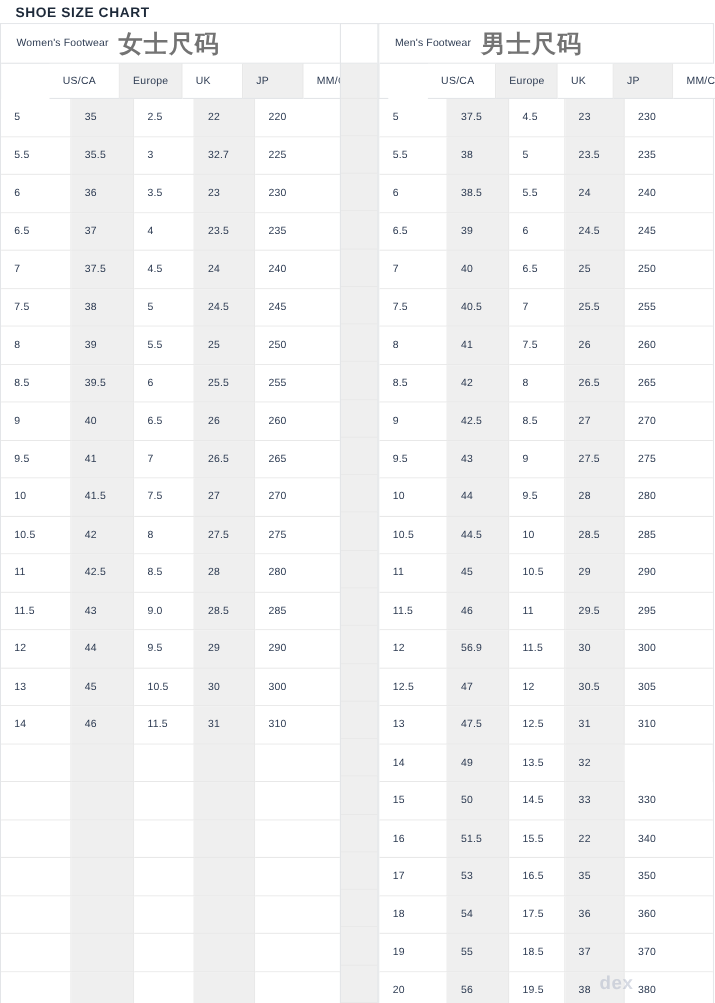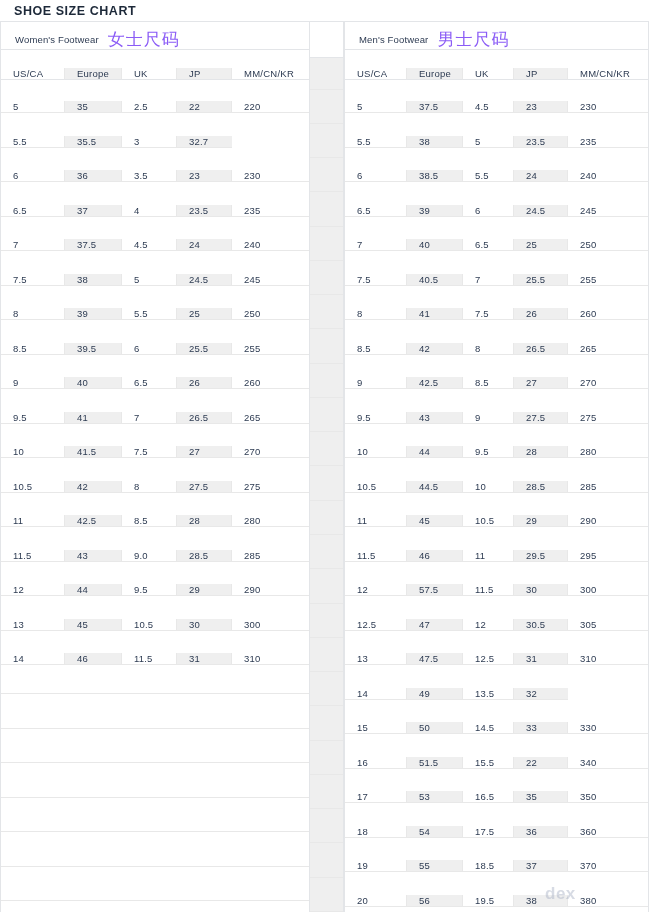--- a/index.html
+++ b/index.html
@@ -58,24 +58,23 @@
     background: #efefef;
   }
   .spacer-col .scell.titlebar { background:#ffffff; border-bottom:1px solid #e3e5e8; }
   .tbl.right { width: 305px; border-right: 1px solid #e3e5e8; }
 
   .row {
     display: flex;
     flex-direction: row;
     width: 100%;
     flex: 0 0 auto;
-    align-items: center;
   }
   .row.title-row { height: 36px; }
-  .row.head-row  { height: 32px; }
+  .row.head-row  { height: 32px; margin-left: 44px; }
   .row.data-row  { height: 34.5px; }
 
   .cell {
     border-right: 1px solid #e8e8e8;
     border-bottom: 1px solid #e8e8e8;
     display: flex;
     align-items: center;
     padding-left: 12px;
     font-size: 9.5px;
     color: #2d3b52;
@@ -111,25 +110,26 @@
     padding-left: 14px;
     gap: 9px;
   }
   .seg-label {
     font-size: 9.5px;
     color: #2d3b52;
     letter-spacing: 0.15px;
     white-space: nowrap;
   }
   .seg-label-cn {
-    font-size: 17px;
-    color: #8b5cf6;
+    font-size: 22px;
+    color: #737373;
     letter-spacing: 1px;
     white-space: nowrap;
     line-height: 18px;
+    font-weight: bold;
   }
   .head-cell {
     font-size: 9.5px;
     color: #2d3b52;
     font-weight: normal;
     letter-spacing: 0.25px;
     border-bottom: 1px solid #e3e5e8;
   }
   .watermark {
     position: absolute;
@@ -172,20 +172,21 @@
             <div class="cell c1 shade">35</div>
             <div class="cell c2 plain">2.5</div>
             <div class="cell c3 shade">22</div>
             <div class="cell c4 plain">220</div>
           </div>
           <div class="row data-row">
             <div class="cell c0 plain">5.5</div>
             <div class="cell c1 shade">35.5</div>
             <div class="cell c2 plain">3</div>
             <div class="cell c3 shade">32.7</div>
+            <div class="cell c4 plain">225</div>
           </div>
           <div class="row data-row">
             <div class="cell c0 plain">6</div>
             <div class="cell c1 shade">36</div>
             <div class="cell c2 plain">3.5</div>
             <div class="cell c3 shade">23</div>
             <div class="cell c4 plain">230</div>
           </div>
           <div class="row data-row">
             <div class="cell c0 plain">6.5</div>
@@ -474,21 +475,21 @@
           </div>
           <div class="row data-row">
             <div class="cell c0 plain">11.5</div>
             <div class="cell c1 shade">46</div>
             <div class="cell c2 plain">11</div>
             <div class="cell c3 shade">29.5</div>
             <div class="cell c4 plain">295</div>
           </div>
           <div class="row data-row">
             <div class="cell c0 plain">12</div>
-            <div class="cell c1 shade">57.5</div>
+            <div class="cell c1 shade">56.9</div>
             <div class="cell c2 plain">11.5</div>
             <div class="cell c3 shade">30</div>
             <div class="cell c4 plain">300</div>
           </div>
           <div class="row data-row">
             <div class="cell c0 plain">12.5</div>
             <div class="cell c1 shade">47</div>
             <div class="cell c2 plain">12</div>
             <div class="cell c3 shade">30.5</div>
             <div class="cell c4 plain">305</div>

